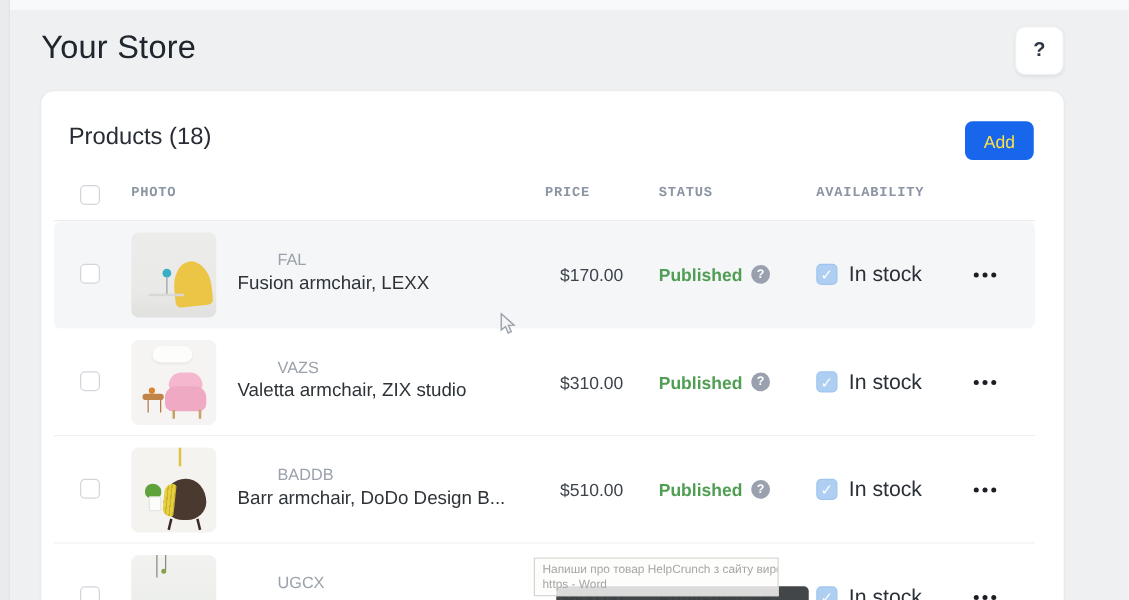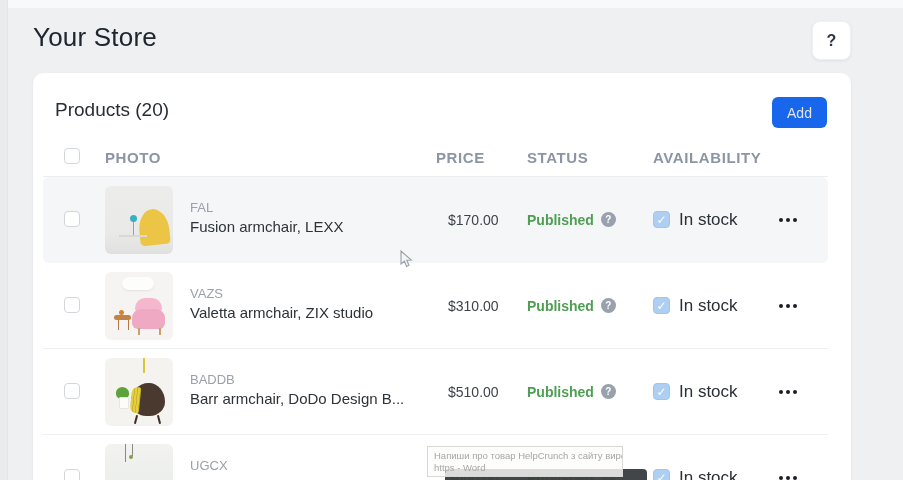--- a/index.html
+++ b/index.html
@@ -28,31 +28,32 @@
     position:absolute;left:33px;top:73px;width:818px;height:407px;
     background:var(--card-bg,#fff);border-radius:10px 10px 0 0;
     box-shadow:0 1px 3px rgba(25,30,40,.07);overflow:hidden;
   }
   .panel-title{
     position:absolute;left:22px;top:26px;
     font-size:19px;font-weight:500;color:#282d35;
   }
   .add-btn{
     position:absolute;right:24px;top:24px;width:55px;height:31px;
-    background:var(--accent,#1766ec);color:#e5e5e5;border:none;border-radius:6px;
+    background:var(--accent,#1766ec);color:#fde047;border:none;border-radius:6px;
     font-size:14px;font-weight:500;display:flex;align-items:center;justify-content:center;
     cursor:pointer;font-family:inherit;
   }
 
   .table{position:absolute;left:10px;top:67px;width:785px;}
   .thead{position:relative;height:36px;border-bottom:1px solid #eaecef;}
   .col-h{
     position:absolute;top:9px;
-    font-size:15px;font-weight:700;letter-spacing:.6px;
+    font-size:11px;font-weight:700;letter-spacing:.6px;
     color:var(--header-gray,#8b95a3);
+    font-family:Liberation Mono, monospace;
   }
   .c-photo{left:62px;} .c-name{left:147px;margin-top:28px;} .c-price{left:393px;text-align:center;}
   .c-status{left:484px;} .c-avail{left:610px;}
 
   .row{position:relative;height:86px;border-bottom:1px solid #edeff2;box-sizing:border-box;background:#fff;}
   .row.hovered{background:var(--row-hover,#f5f6f8);border-radius:6px;border-bottom-color:transparent;}
 
   .cb{
     position:absolute;left:21px;top:34px;width:16px;height:16px;
     background:#fff;border:1.5px solid #d2d6db;border-radius:4px;cursor:pointer;box-sizing:border-box;
@@ -86,21 +87,21 @@
   .p3 .leg2{right:36px;bottom:2px;width:2px;height:9px;background:#3a2c24;transform:rotate(14deg);}
   .p3 .plant{left:11px;bottom:27px;width:13px;height:12px;background:#5ea23b;border-radius:55% 60% 45% 50%;}
   .p3 .pot{left:14px;bottom:17px;width:8px;height:10px;background:#fcfcfb;border:1px solid #e6e6e2;border-radius:1px;}
   
   .p4{background:linear-gradient(180deg,#f2f3f0,#e9ebe7);}
   .p4 .string1{left:20px;top:0;width:1px;height:18px;background:#8a8a80;}
   .p4 .string2{left:27px;top:0;width:1px;height:12px;background:#8a8a80;}
   .p4 .leaf{left:24px;top:11px;width:4px;height:4px;border-radius:50%;background:#88a04a;}
 
   .namecell{position:absolute;left:147px;top:23px;}
-  .sku{font-size:13px;color:var(--text-muted,#9aa1ab);margin-bottom:3px;}
+  .sku{font-size:13px;color:var(--text-muted,#9aa1ab);margin-bottom:3px;margin-left:32px;}
   .pname{font-size:15px;color:#2e3338;}
 
   .pricecell{position:absolute;left:405px;top:0;height:100%;display:flex;align-items:center;
     font-size:14px;color:#3d434b;}
   .statuscell{position:absolute;left:484px;top:0;height:100%;display:flex;align-items:center;gap:7px;}
   .status-label{font-size:14px;font-weight:700;color:var(--published-green,#4f9e53);}
   .status-badge{width:15px;height:15px;border-radius:50%;background:#98a1ad;color:#fff;
     font-size:10px;font-weight:700;display:flex;align-items:center;justify-content:center;}
   .availcell{position:absolute;left:610px;top:0;height:100%;display:flex;align-items:center;gap:9px;}
   .cb-checked{width:17px;height:17px;border-radius:4px;background:var(--checkbox-checked,#aecff2);
@@ -127,21 +128,21 @@
 </head>
 <body>
 
 <div class="top-strip"></div>
 <div class="window-edge"></div>
 
 <div class="page-title">Your Store</div>
 <button class="help-btn">?</button>
 
 <div class="card">
-  <div class="panel-title">Products (20)</div>
+  <div class="panel-title">Products (18)</div>
   <button class="add-btn">Add</button>
 
   <div class="table">
     <div class="thead">
       <div class="cb"></div>
       <div class="col-h c-photo">PHOTO</div>
       <div class="col-h c-name">NAME</div>
       <div class="col-h c-price">PRICE</div>
       <div class="col-h c-status">STATUS</div>
       <div class="col-h c-avail">AVAILABILITY</div>

